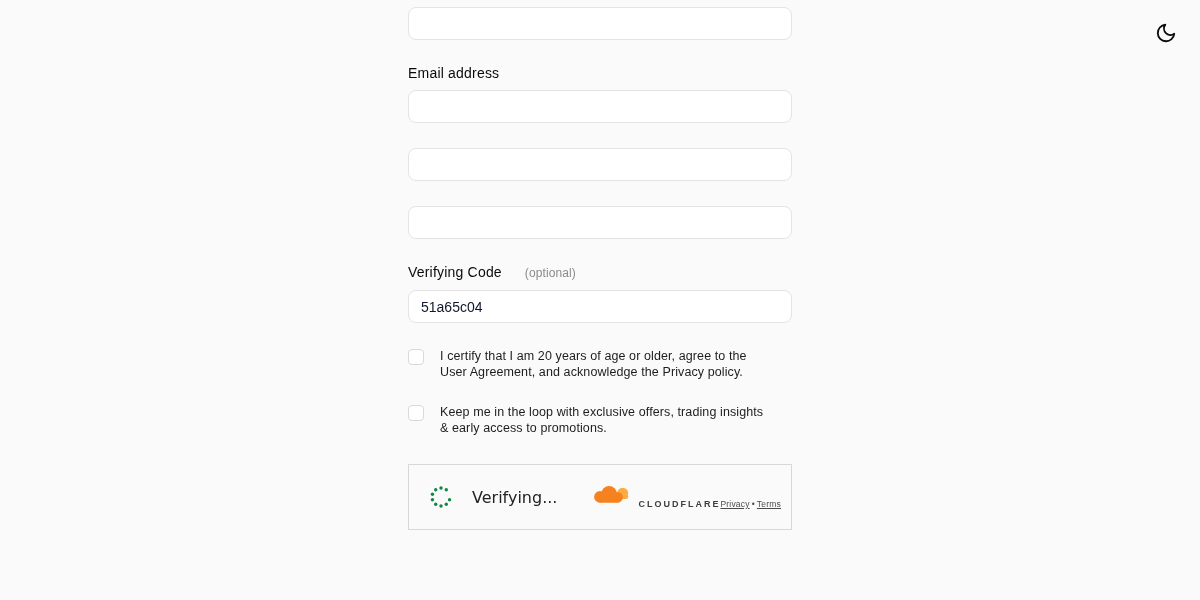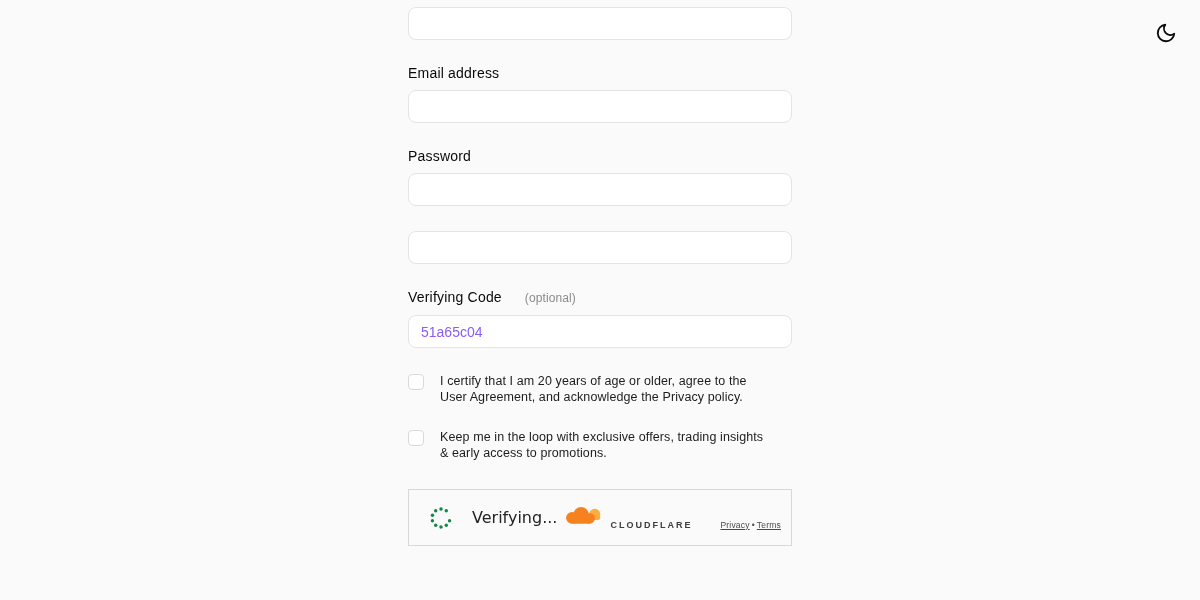--- a/index.html
+++ b/index.html
@@ -37,21 +37,21 @@
   .optional-note {
     font-size: 12px; font-weight: 400;
     color: #8b8b8b; letter-spacing: 0.1px;
     margin-left: 23px;
   }
   .text-input {
     display: block; width: 100%; height: 33px;
     border: 1px solid #e4e4e4; border-radius: 8px;
     background: #ffffff;
     padding: 0 12px;
-    font-family: inherit; font-size: 14px; color: #8b5cf6;
+    font-family: inherit; font-size: 14px; color: #0f172a;
     outline: none;
   }
   .name-row { display: flex; gap: 16px; }
   .name-row .field { flex: 1; min-width: 0; }
 
   
   .checkbox-row {
     display: flex; align-items: flex-start; gap: 16px;
     margin-bottom: 24px;
   }
@@ -66,21 +66,21 @@
   .checkbox-label {
     font-size: 12.5px; line-height: 16px;
     color: #1d1d1d; letter-spacing: 0.1px;
     white-space: pre-line;
     cursor: default;
   }
 
   
   .turnstile {
     margin-top: 28px;
-    width: 100%; height: 57px;
+    width: 100%; height: 66px;
     border: 1px solid #d8d8d8;
     background: #fafafa;
     display: flex; align-items: center;
     padding: 0 10px 0 20px;
   }
   .spinner { flex: none; width: 24px; height: 24px; }
   .verify-text {
     margin-left: 19px;
     font-size: 16px; color: #232323;
     font-family: "DejaVu Sans", "Liberation Sans", sans-serif;
@@ -90,21 +90,20 @@
     display: flex; flex-direction: row; align-items: flex-end;
   }
   .cf-cloud { margin-right: 6px; }
   .cf-name {
     font-size: 9px; font-weight: bold; letter-spacing: 2px;
     color: #3d3d3d; line-height: 10px; margin-top: 1px;
   }
   .cf-links {
     font-size: 8.5px; color: #4a4a4a; line-height: 10px; margin-top: 3px;
     letter-spacing: 0.2px;
-    margin-left: 28px;
   }
   .cf-links a { color: #4a4a4a; text-decoration: underline; cursor: pointer; }
   .cf-sep { margin: 0 2px; text-decoration: none; }
 </style>
 </head>
 <body>
 
 <button class="theme-toggle">
   <span>
     <svg width="22" height="22" viewBox="0 0 24 24" fill="none" stroke="#0a0a0a" stroke-width="2" stroke-linecap="round" stroke-linejoin="round">
@@ -120,21 +119,20 @@
       <input class="text-input" type="text" value="" style="">
     </div>
   </div>
 
   <div class="field">
     <label class="field-label">Email address</label>
     <input class="text-input" type="text" value="" style="">
   </div>
 
   <div class="field">
-    <label class="field-label">Password</label>
     <input class="text-input" type="password" value="" style="">
   </div>
 
   <div class="field">
     <input class="text-input" type="password" value="" style="">
   </div>
 
   <div class="field">
     <label class="field-label"><span>Verifying Code</span><span class="optional-note">(optional)</span></label>
     <input class="text-input" type="text" value="51a65c04" style="">

